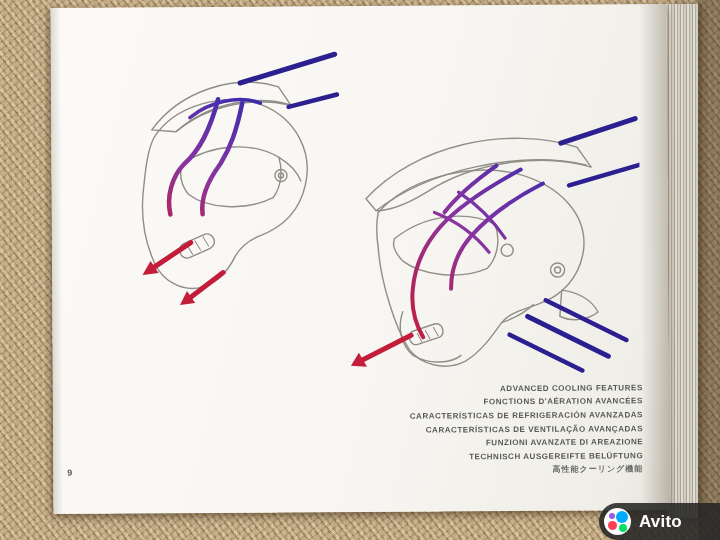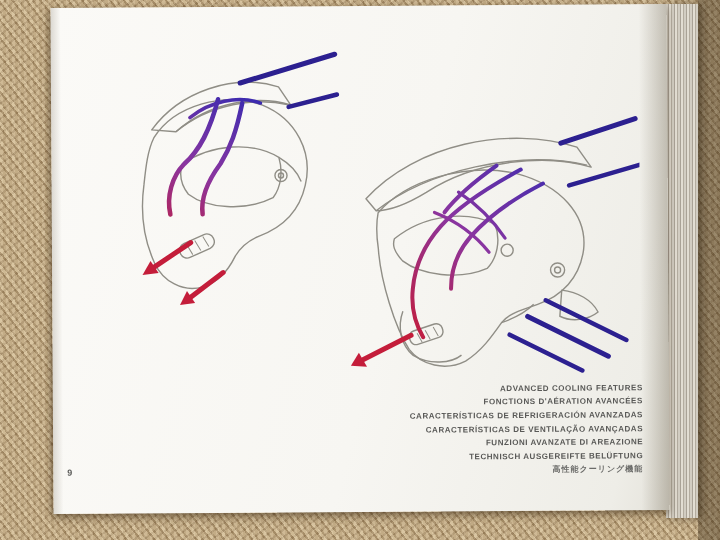--- a/index.html
+++ b/index.html
@@ -133,14 +133,23 @@
       <div>CARACTERÍSTICAS DE REFRIGERACIÓN AVANZADAS</div>
       <div>CARACTERÍSTICAS DE VENTILAÇÃO AVANÇADAS</div>
       <div>FUNZIONI AVANZATE DI AREAZIONE</div>
       <div>TECHNISCH AUSGEREIFTE BELÜFTUNG</div>
       <div class="jp">高性能クーリング機能</div>
     </div>
 
     <div class="pageno">9</div>
   </div>
 
+  <div class="watermark">
+    <span class="wm-logo">
+      <i class="dot-purple"></i>
+      <i class="dot-blue"></i>
+      <i class="dot-red"></i>
+      <i class="dot-green"></i>
+    </span>
+    <span class="wm-text">Avito</span>
+  </div>
 
 </div>
 
 </body></html>

